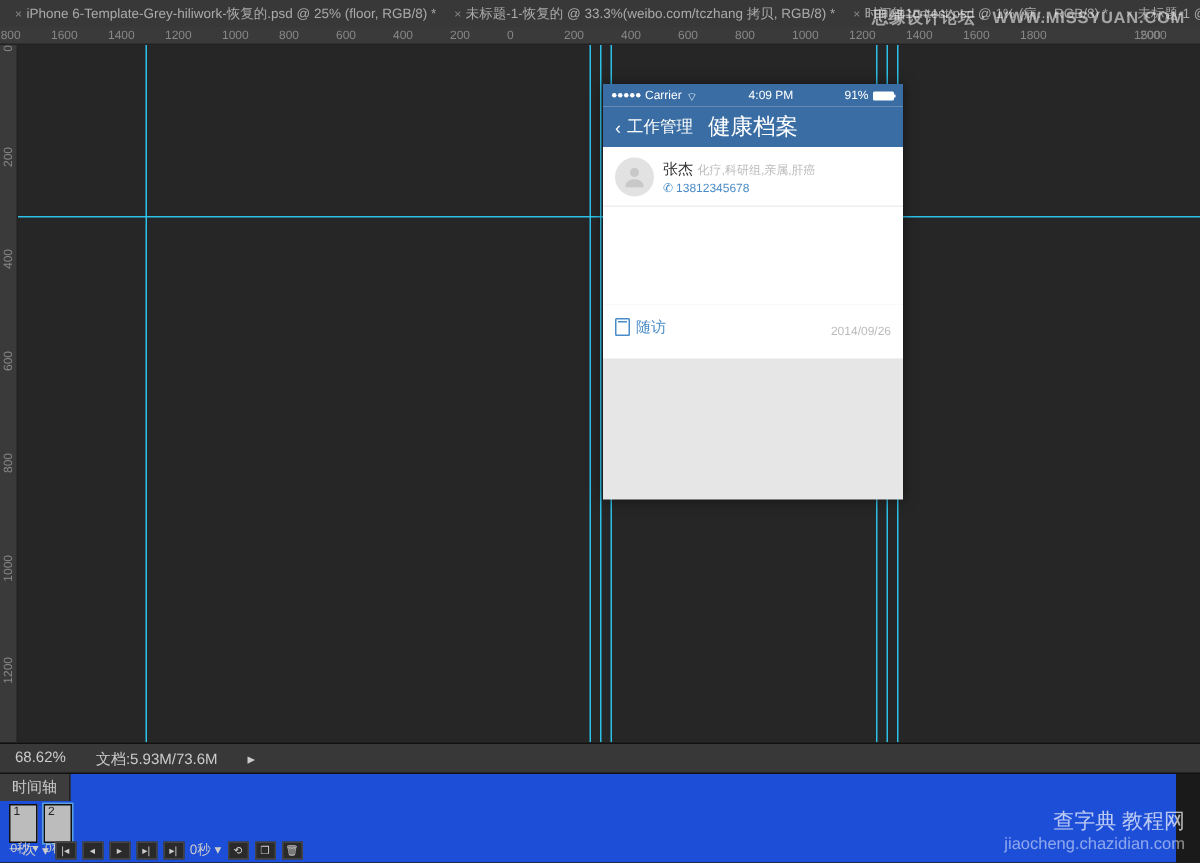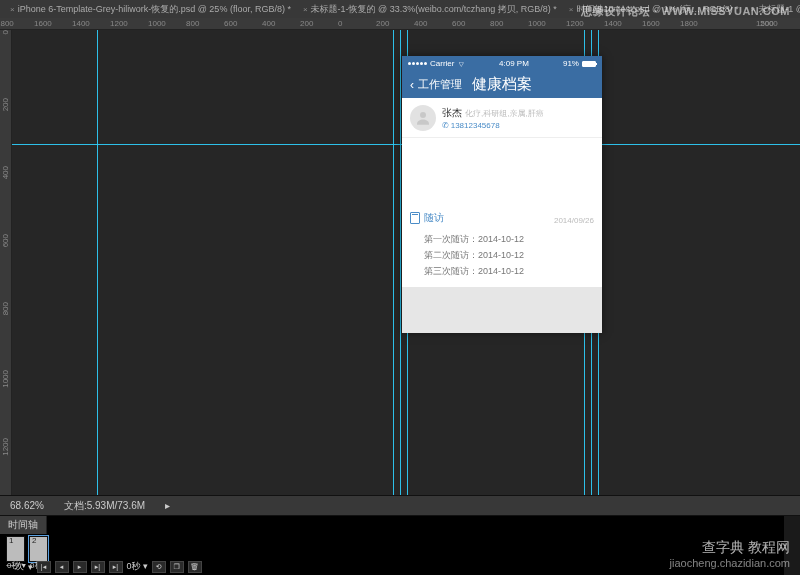--- a/index.html
+++ b/index.html
@@ -31,21 +31,21 @@
 .pphone{font-size:8px;color:#4a8cc7;display:flex;align-items:center;gap:2px}
 .spacer{height:65px;background:#fff}
 .visit-card{background:#fff;margin:0;padding:8px;font-size:10px}
 .visit-head{display:flex;align-items:flex-end;justify-content:space-between;margin-bottom:6px}
 .visit-head-l{display:flex;align-items:center;gap:4px;color:#4a8cc7}
 .visit-head-l .ic{width:10px;height:12px;border:1px solid #4a8cc7;border-radius:1px;position:relative}
 .visit-head-l .ic:before{content:"";position:absolute;top:1px;left:1px;right:1px;height:1px;background:#4a8cc7}
 .visit-date{color:#bbb;font-size:8px}
 .visit-rows{padding-left:14px;font-size:9px;color:#777;line-height:16px}
 .status-bar{position:absolute;left:0;right:0;bottom:59px;height:21px;background:#383838;display:flex;align-items:center;padding:0 10px;gap:20px;font-size:10px;color:#ccc;border-top:1px solid #111;border-bottom:1px solid #111}
-.timeline{position:absolute;left:0;right:16px;bottom:0;height:59px;background:#000000}
+.timeline{position:absolute;left:0;right:16px;bottom:0;height:59px;background:#1d4ed8}
 .tl-tab{background:#3d3d3d;display:inline-block;padding:2px 8px;font-size:10px;color:#ccc;border-right:1px solid #222}
 .tl-body{display:flex;align-items:flex-start;padding:2px 6px;gap:4px}
 .frame{width:19px;height:26px;background:#bcbcbc;border:1px solid #111;position:relative}
 .frame.sel{outline:1.5px solid #5aa0e0}
 .frame .num{position:absolute;top:-1px;left:2px;font-size:8px;color:#222}
 .frame .lbl{position:absolute;bottom:-10px;left:0;font-size:8px;color:#ccc;white-space:nowrap}
 .tl-ctrl{position:absolute;bottom:2px;left:6px;display:flex;align-items:center;gap:4px;font-size:9px;color:#ccc}
 .tl-ctrl .btn{width:14px;height:12px;background:#2a2a2a;border:1px solid #444;display:flex;align-items:center;justify-content:center;font-size:7px}
 .watermark1{position:absolute;top:4px;right:10px;color:rgba(255,255,255,.55);font-size:11px;font-weight:bold;letter-spacing:.5px}
 .watermark2{position:absolute;bottom:6px;right:10px;text-align:right;color:rgba(255,255,255,.7);font-size:14px}
@@ -159,25 +159,20 @@
     </div>
     <div class="spacer"></div>
     <div class="visit-card">
       <div class="visit-head">
         <div class="visit-head-l">
           <span class="ic"></span>
           <span>随访</span>
         </div>
         <span class="visit-date">2014/09/26</span>
       </div>
-      <div class="visit-rows" id="visitRows">
-          <div>第一次随访：2014-10-12</div>
-          <div>第二次随访：2014-10-12</div>
-          <div>第三次随访：2014-10-12</div>
-        </div>
     </div>
   </div>
 </div>
 
 <div class="status-bar">
   <span>68.62%</span>
   <span>文档:5.93M/73.6M</span>
   <span>▸</span>
 </div>
 

